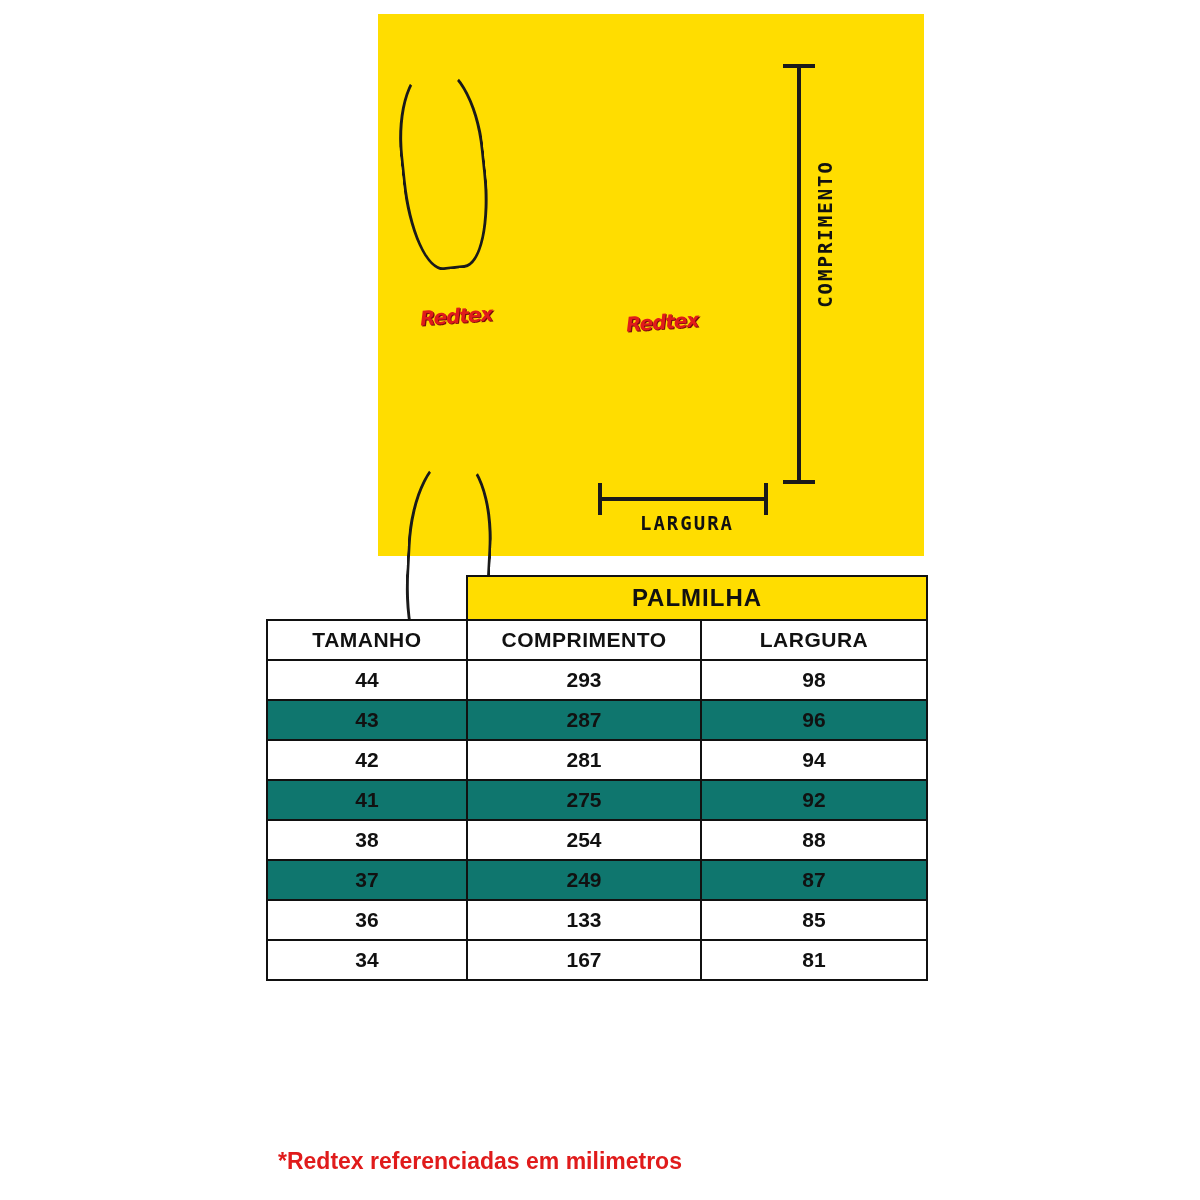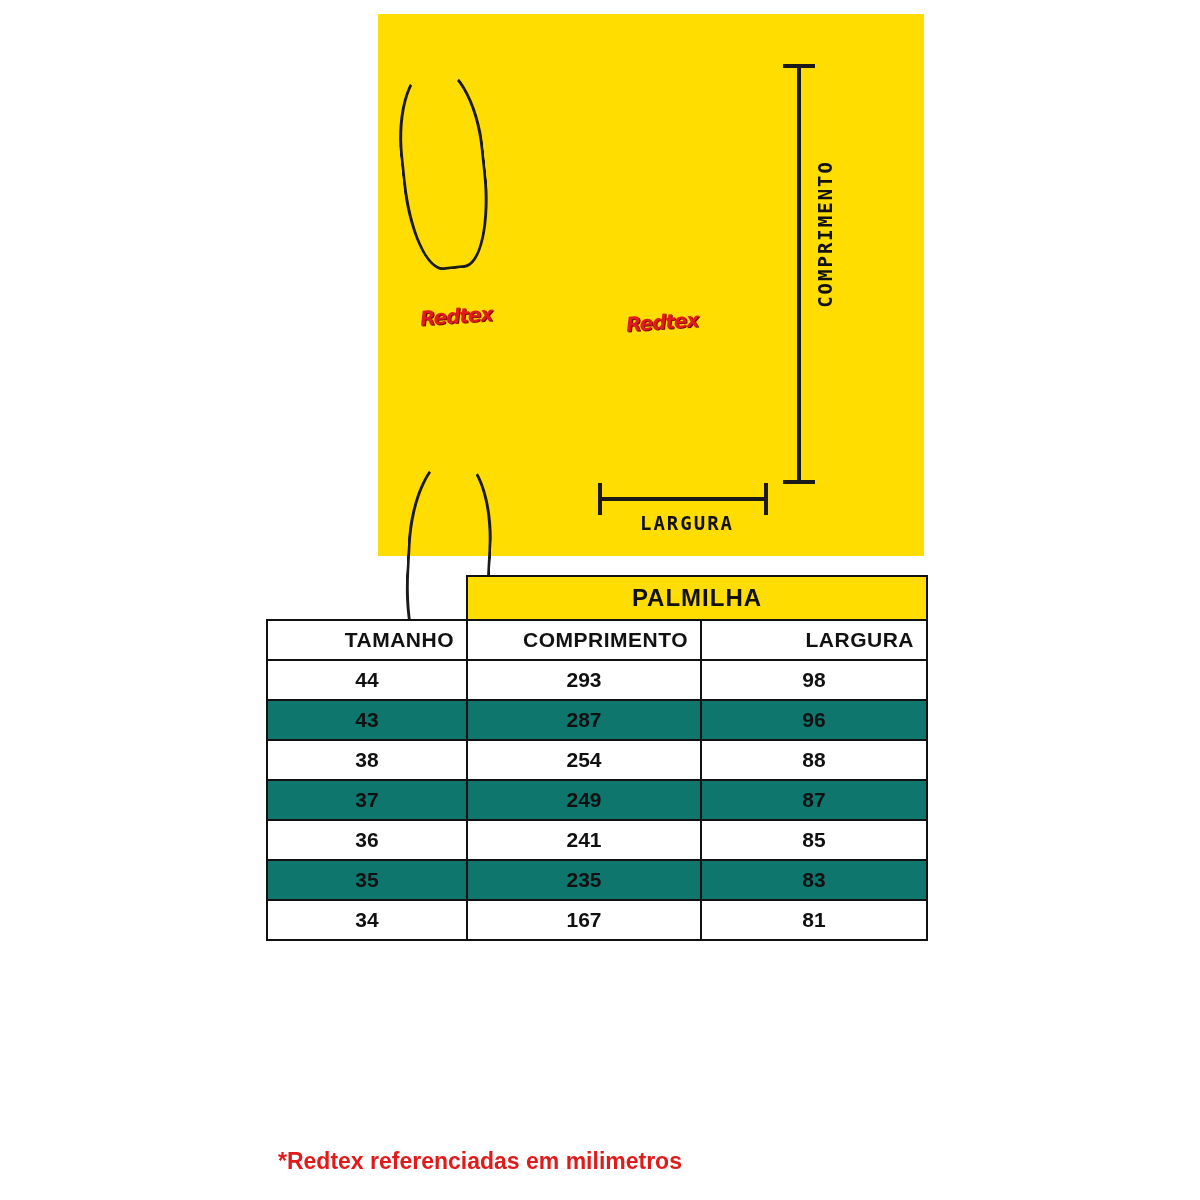--- a/index.html
+++ b/index.html
@@ -179,21 +179,21 @@
   }
   #size-table .title-cell {
     background: #FFDD00;
     text-align: center;
     font-weight: bold;
     font-size: 24px;
     letter-spacing: 1px;
     height: 42px;
   }
   #size-table .head-cell {
-    text-align: right;
+    text-align: center;
     font-weight: bold;
     font-size: 21px;
     letter-spacing: 0.5px;
   }
   #size-table tbody td {
     text-align: center;
     font-weight: bold;
   }
   #size-table tbody tr.alt td {
     background: #0f766e;
@@ -261,38 +261,43 @@
       <td>44</td>
       <td>293</td>
       <td>98</td>
     </tr>
     <tr class="alt">
       <td>43</td>
       <td>287</td>
       <td>96</td>
     </tr>
     <tr>
+      <td>42</td>
+      <td>281</td>
+      <td>94</td>
+    </tr>
+    <tr class="alt">
+      <td>41</td>
+      <td>275</td>
+      <td>92</td>
+    </tr>
+    <tr>
       <td>38</td>
       <td>254</td>
       <td>88</td>
     </tr>
     <tr class="alt">
       <td>37</td>
       <td>249</td>
       <td>87</td>
     </tr>
     <tr>
       <td>36</td>
-      <td>241</td>
+      <td>133</td>
       <td>85</td>
-    </tr>
-    <tr class="alt">
-      <td>35</td>
-      <td>235</td>
-      <td>83</td>
     </tr>
     <tr>
       <td>34</td>
       <td>167</td>
       <td>81</td>
     </tr>
   </tbody>
 </table>
 
 <div id="footnote">*Redtex referenciadas em milimetros</div>

